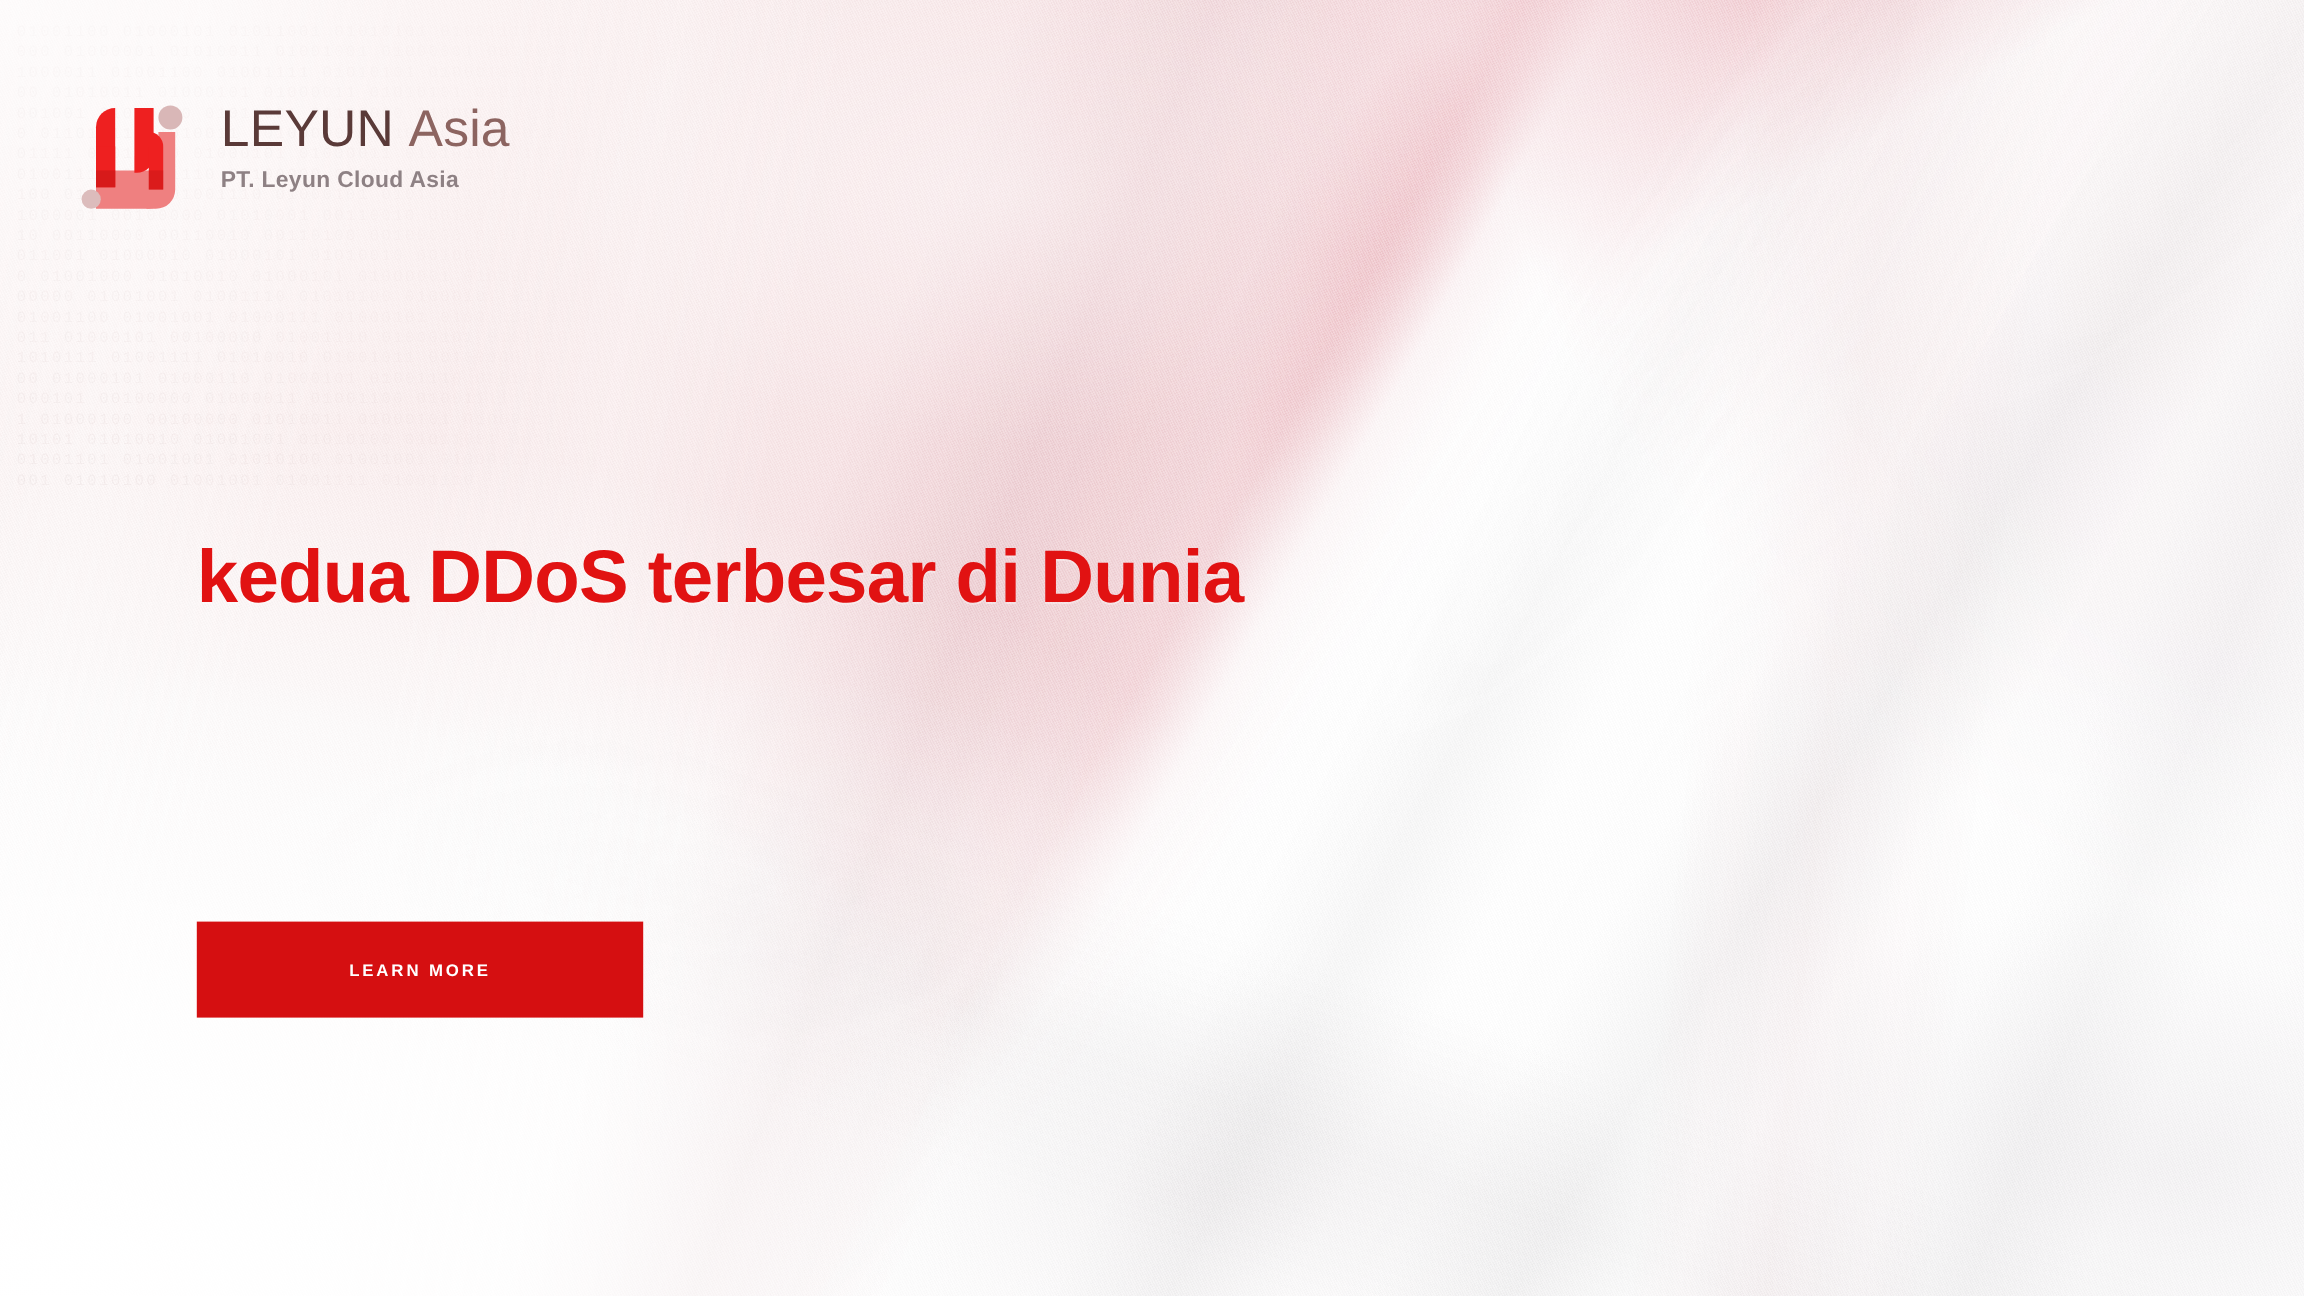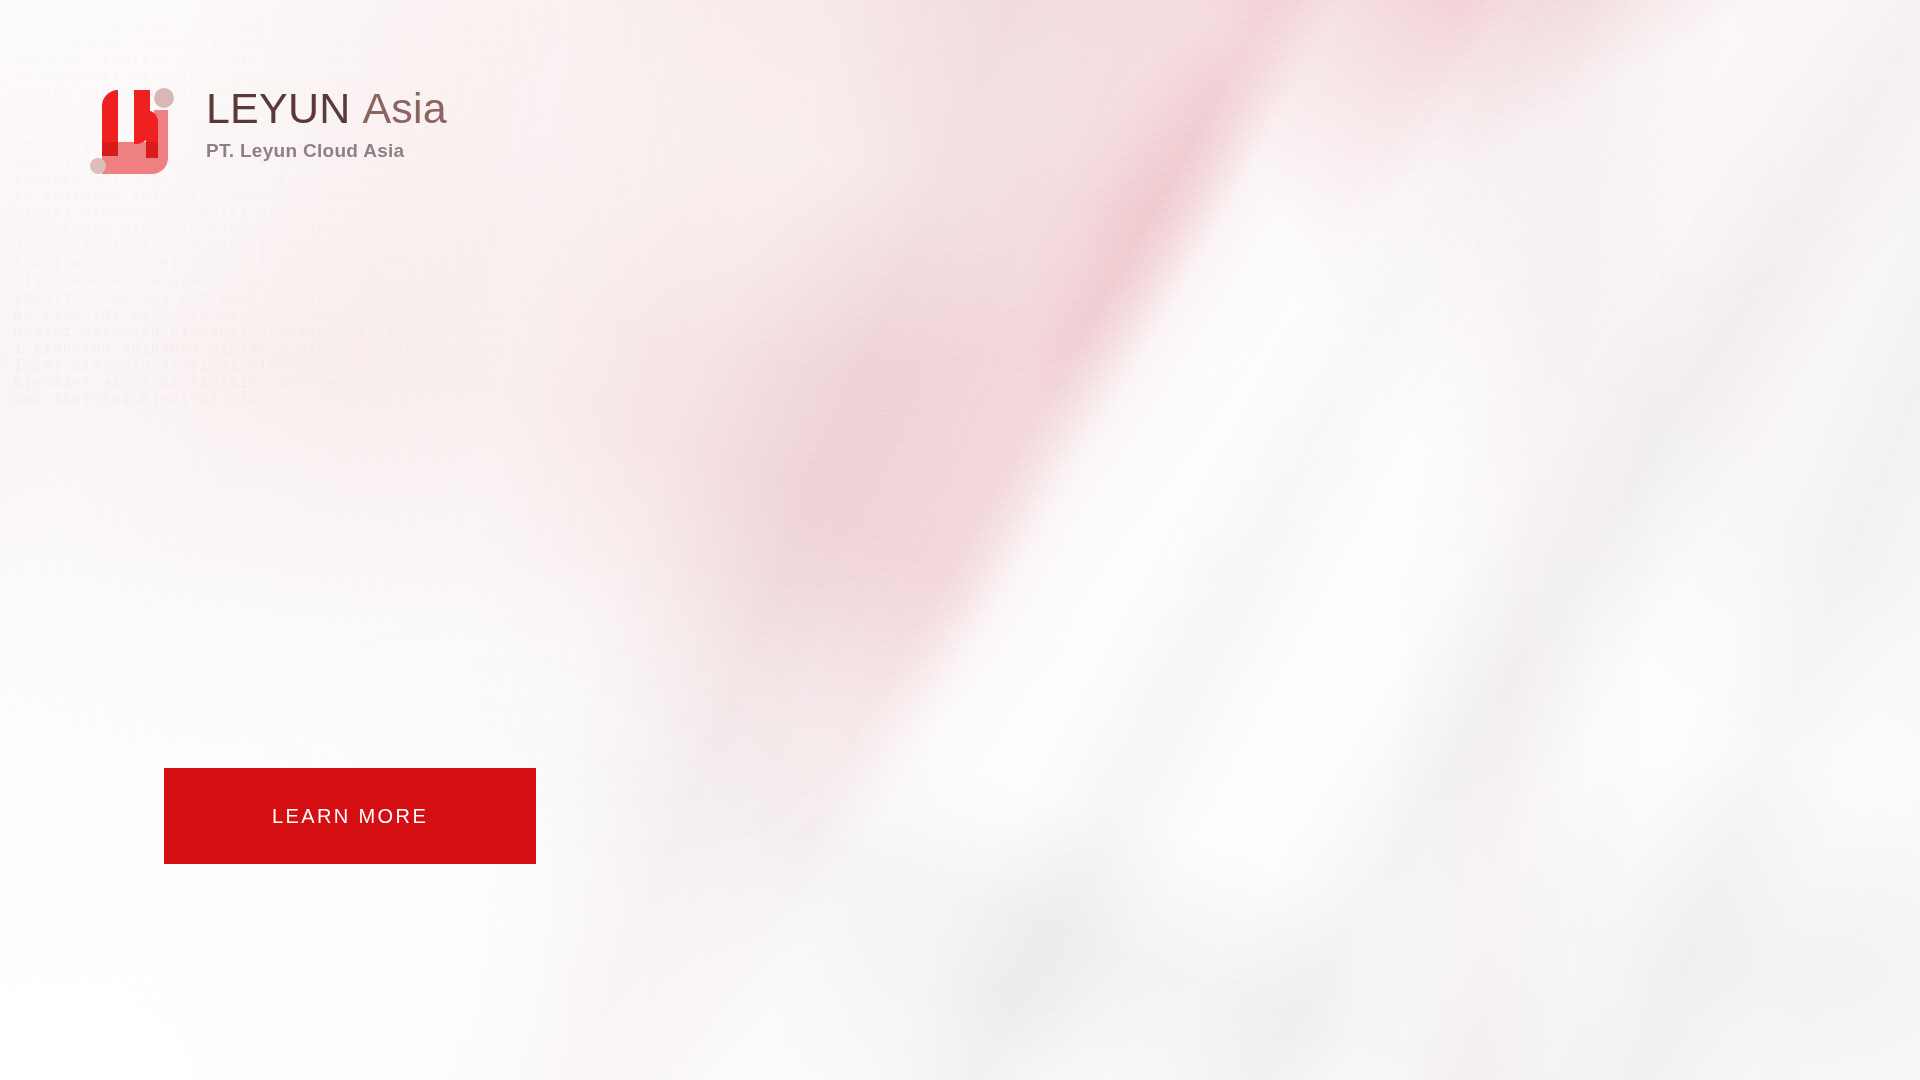--- a/index.html
+++ b/index.html
@@ -134,21 +134,21 @@
     background:
       radial-gradient(ellipse 1250px 780px at 2% 100%, rgba(255,255,255,0.96) 0%, rgba(255,255,255,0.55) 40%, rgba(255,255,255,0) 70%),
       radial-gradient(ellipse 900px 620px at 0% 0%, rgba(255,255,255,0.70) 0%, rgba(255,255,255,0) 68%);
   }
 
   
   .content { position:absolute; inset:0; }
 
   
   #logo {
-    position:absolute; left:88px; top:70px;
+    position:absolute; left:66px; top:70px;
     display:flex; align-items:center; gap:0px;
   }
   #logo-mark { width:104px; height:110px; flex:0 0 auto; display:block; }
   #logo-text { margin-left:14px; display:flex; flex-direction:column; justify-content:center; }
   .logo-line1 {
     font-size:43px; line-height:50px; white-space:nowrap; letter-spacing:.2px;
   }
   .logo-word-leyun { color:#5a3a38; font-weight:400; }
   .logo-word-asia  { color:#8c6460; font-weight:300; margin-left:12px; }
   .logo-line2 {
@@ -165,26 +165,26 @@
     letter-spacing:-0.6px;
     color:#111111;
     text-shadow:0 1px 0 rgba(255,255,255,0.35);
   }
   #headline .hl-line { display:block; white-space:nowrap; }
   #headline .accent { color:#e11212; }
 
   
   #cta {
     position:absolute; left:164px; top:768px;
-    width:372px; height:96px;
+    width:372px; height:80px;
     background:#d50f11;
     border:none; cursor:pointer;
     display:flex; align-items:center; justify-content:center;
     color:#ffffff;
-    font-size:20px; font-weight:400;
+    font-size:14px; font-weight:700;
     letter-spacing:2.4px;
     font-family:"Liberation Sans", sans-serif;
   }
 </style>
 </head>
 <body>
 
 <div id="stage">
 
   <div class="bg-layer bg-base"></div>
@@ -225,18 +225,19 @@
 
       <div id="logo-text">
         <div class="logo-line1">
           <span class="logo-word-leyun">LEYUN</span><span class="logo-word-asia">Asia</span>
         </div>
         <div class="logo-line2">PT. Leyun Cloud Asia</div>
       </div>
     </div>
 
     <h1 id="headline">
+        <span class="hl-line"><span class="accent">kedua DDoS terbesar di Dunia</span></span>
       </h1>
 
     <button id="cta">LEARN MORE</button>
 
   </div>
 </div>
 
 </body></html>

